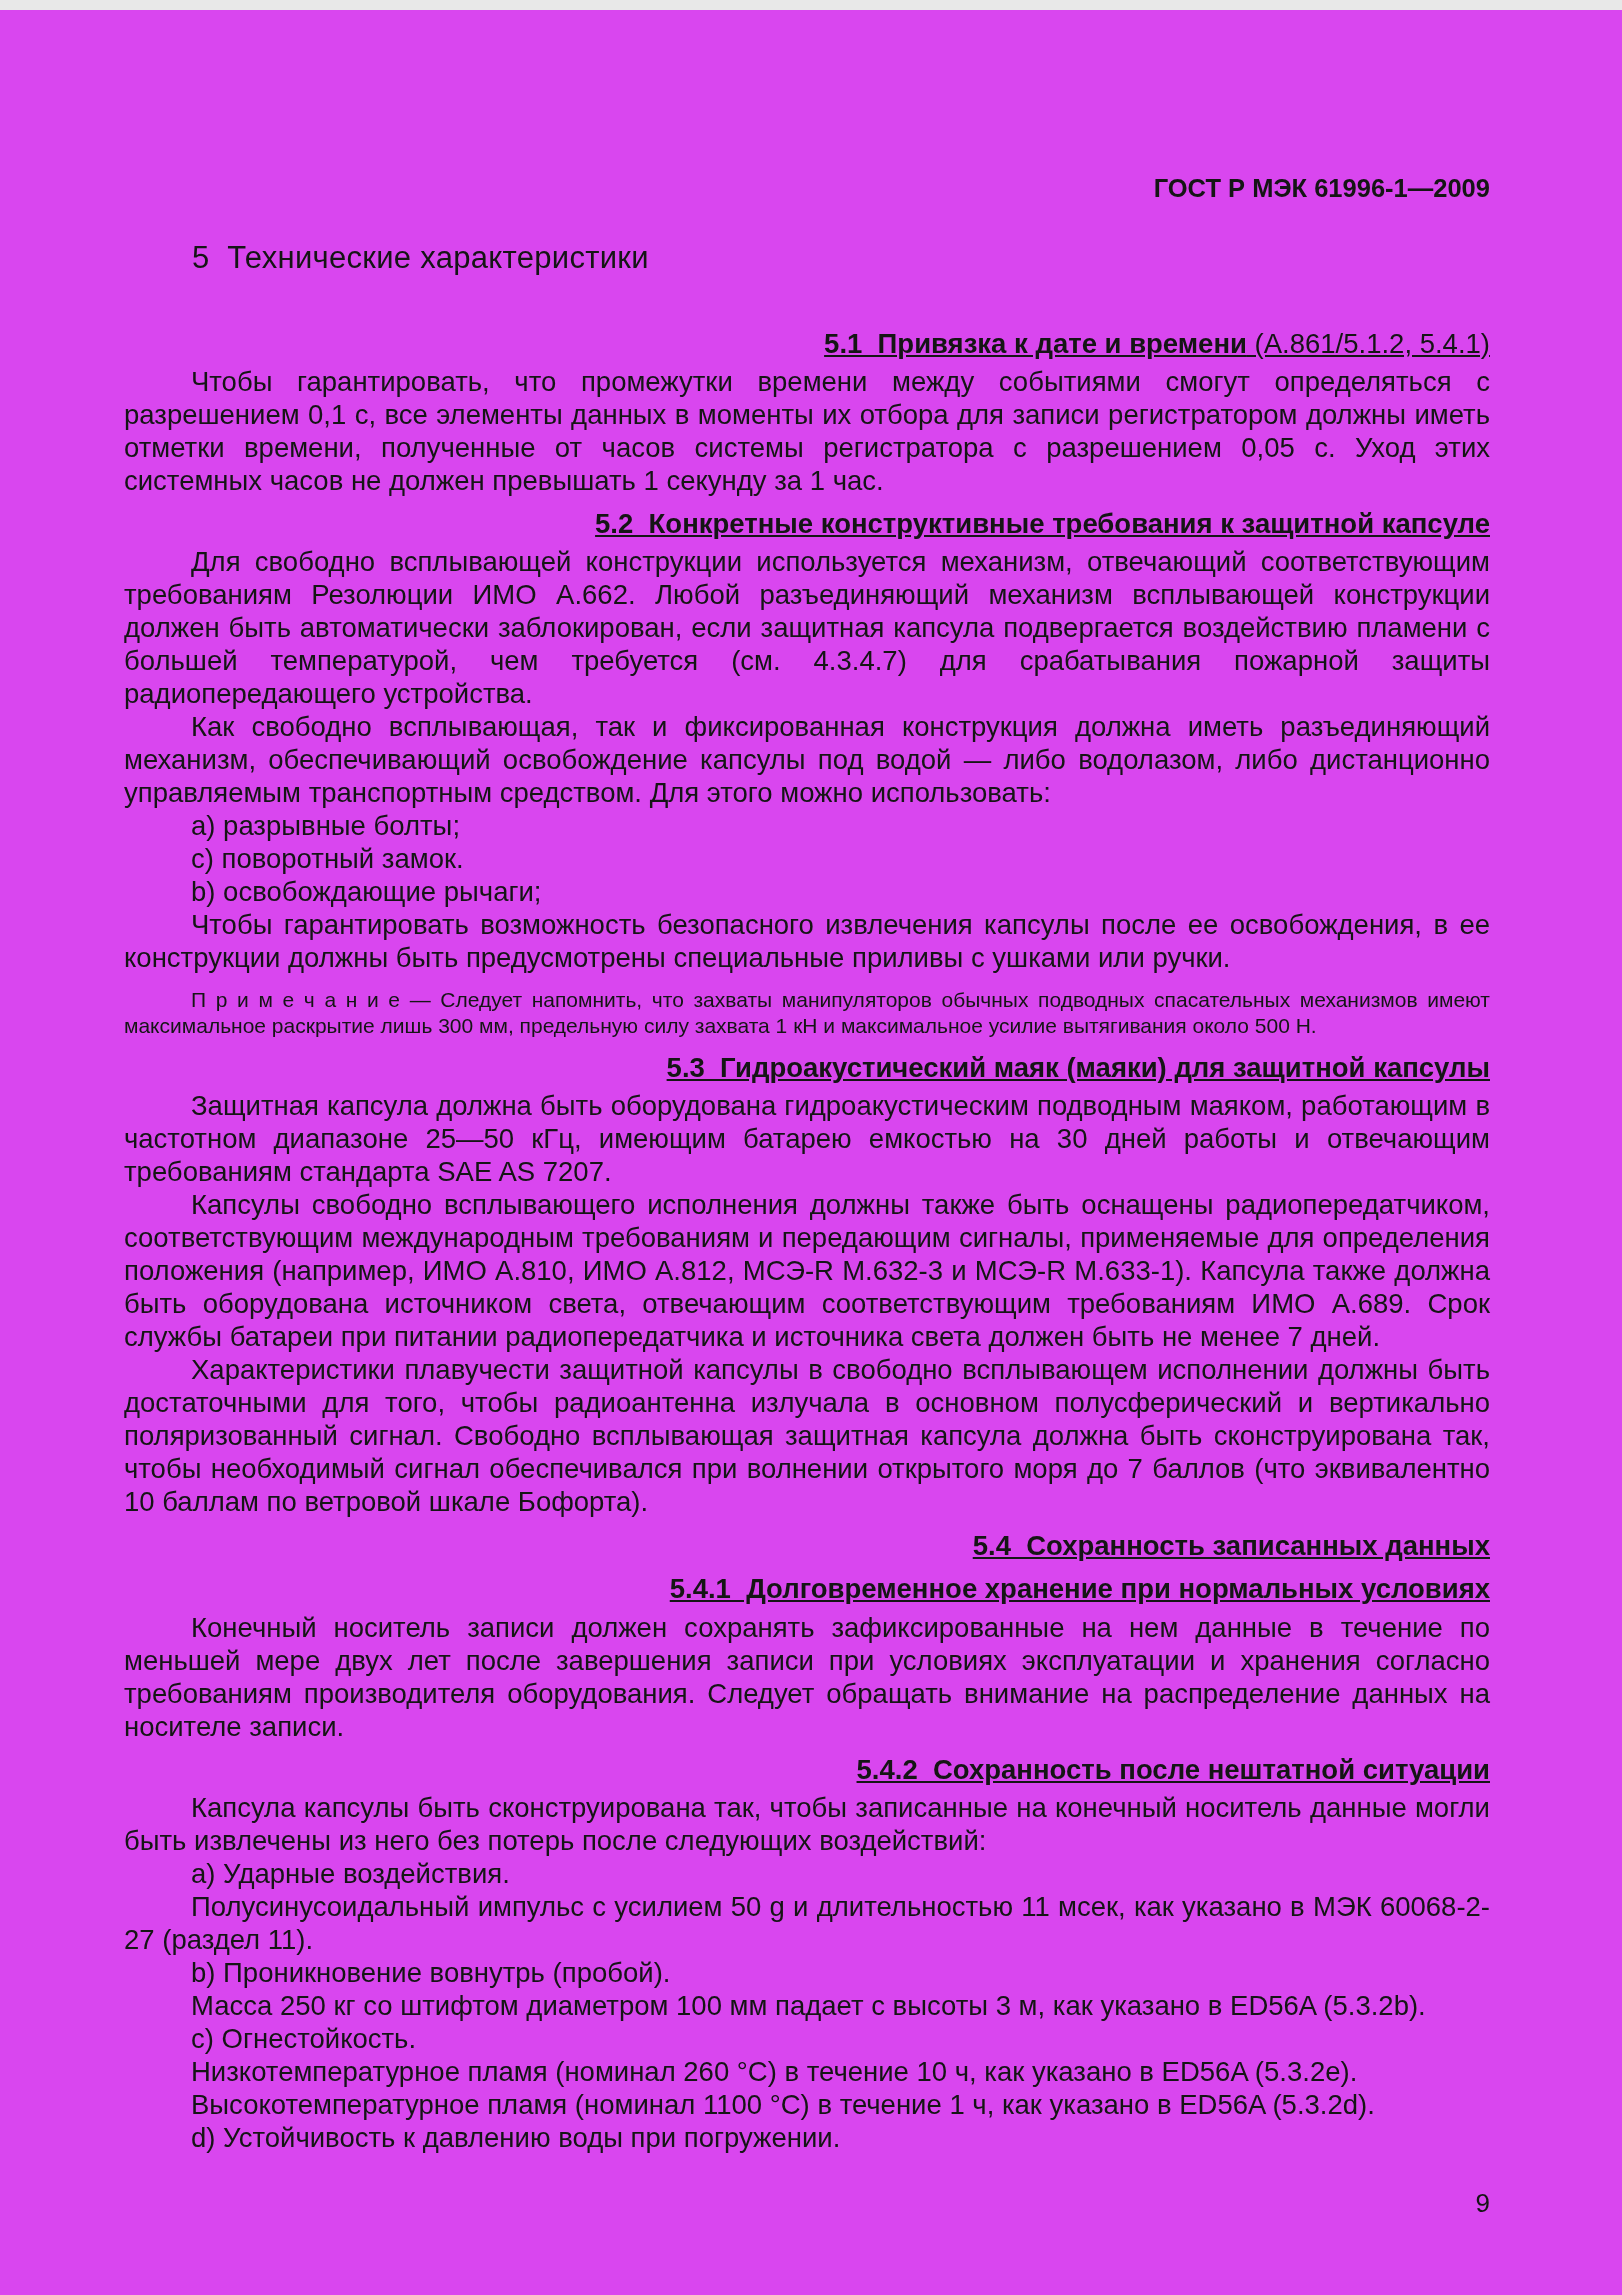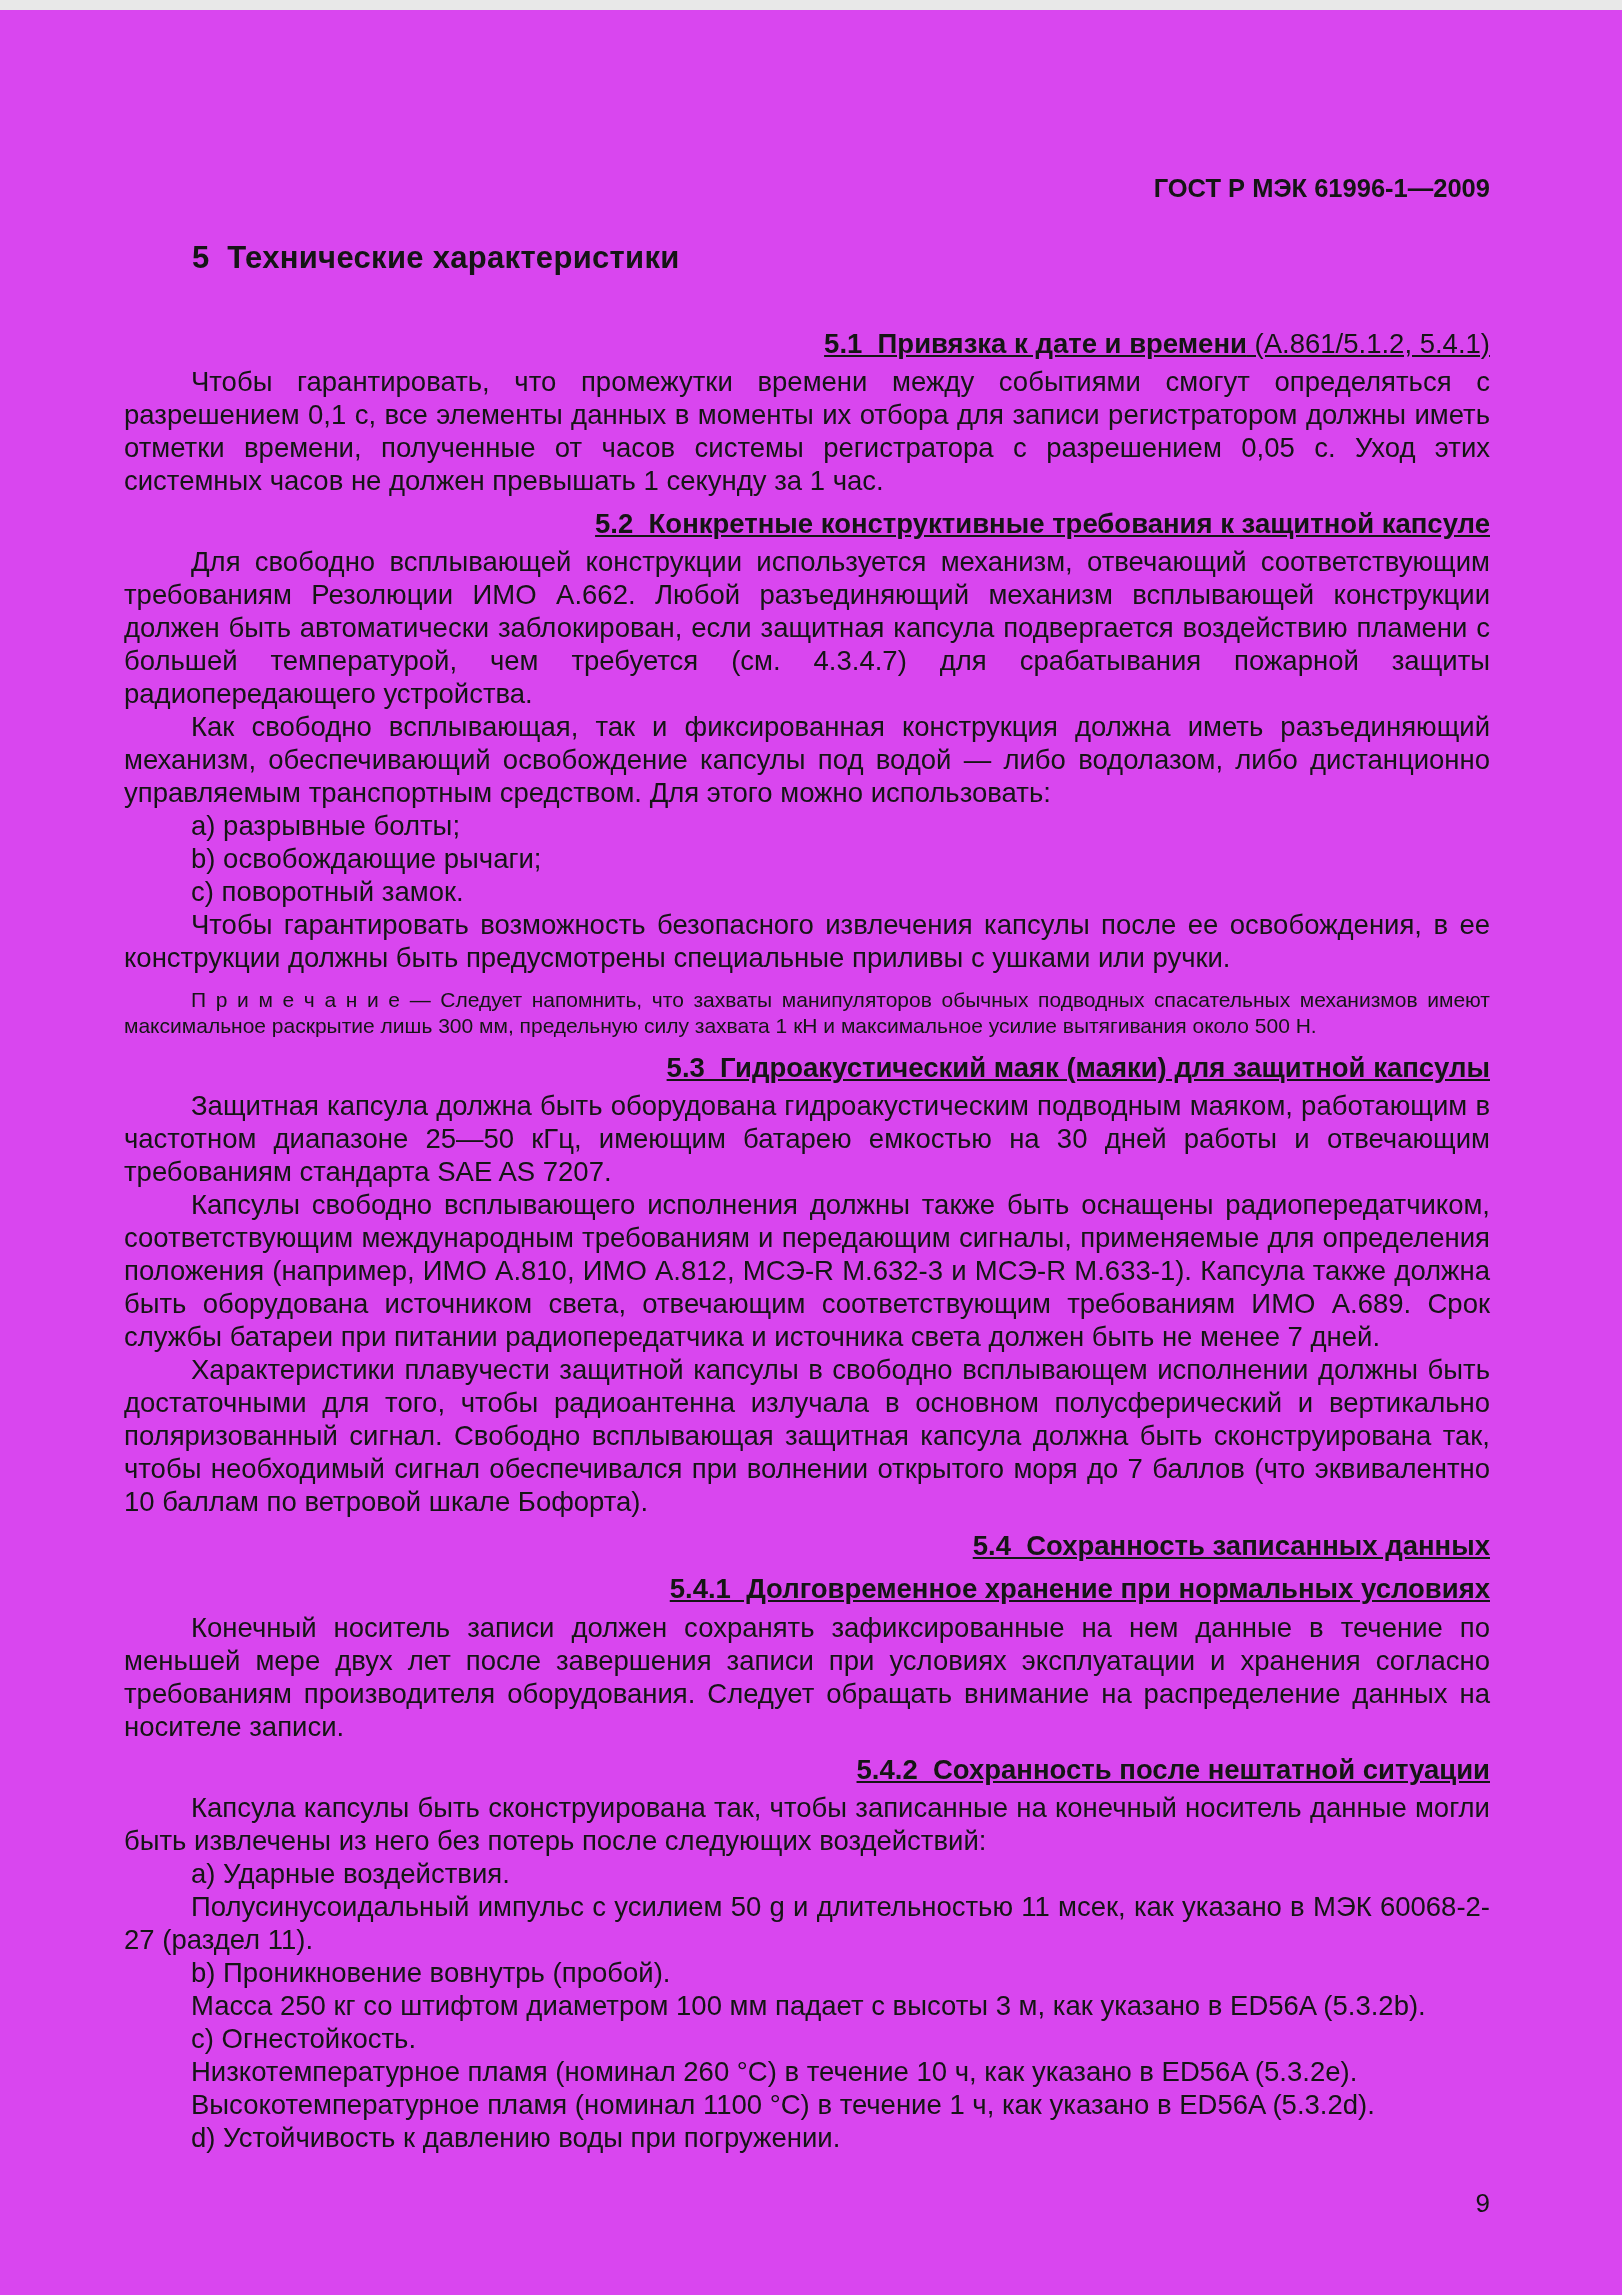--- a/index.html
+++ b/index.html
@@ -21,21 +21,21 @@
     right: 133px;
     text-align: right;
     font-size: 25.5px;
     font-weight: bold;
   }
   .doc-title {
     position: absolute;
     top: 230px;
     left: 192px;
     font-size: 31px;
-    font-weight: bold;
+    font-weight: normal;
     letter-spacing: 0.3px;
   }
   .blocks {
     position: absolute;
     top: 306px;
     left: 124px;
     width: 1366px;
     font-size: 27.5px;
     line-height: 33px;
     text-align: justify;
@@ -77,22 +77,22 @@
 
   <h1 class="doc-title">5&nbsp;&nbsp;Технические характеристики</h1>
 
   <div class="blocks" id="blocks">
       <p class="subheading"><b>5.1&nbsp;&nbsp;Привязка к дате и времени</b><span>&nbsp;(А.861/5.1.2, 5.4.1)</span></p>
       <p class="para">Чтобы гарантировать, что промежутки времени между событиями смогут определяться с разрешением 0,1 с, все элементы данных в моменты их отбора для записи регистратором должны иметь отметки времени, полученные от часов системы регистратора с разрешением 0,05 с. Уход этих системных часов не должен превышать 1 секунду за 1 час.</p>
       <p class="subheading"><b>5.2&nbsp;&nbsp;Конкретные конструктивные требования к защитной капсуле</b></p>
       <p class="para">Для свободно всплывающей конструкции используется механизм, отвечающий соответствующим требованиям Резолюции ИМО А.662. Любой разъединяющий механизм всплывающей конструкции должен быть автоматически заблокирован, если защитная капсула подвергается воздействию пламени с большей температурой, чем требуется (см. 4.3.4.7) для срабатывания пожарной защиты радиопередающего устройства.</p>
       <p class="para">Как свободно всплывающая, так и фиксированная конструкция должна иметь разъединяющий механизм, обеспечивающий освобождение капсулы под водой — либо водолазом, либо дистанционно управляемым транспортным средством. Для этого можно использовать:</p>
       <p class="list">a) разрывные болты;</p>
+      <p class="list">c) поворотный замок.</p>
       <p class="list">b) освобождающие рычаги;</p>
-      <p class="list">c) поворотный замок.</p>
       <p class="para">Чтобы гарантировать возможность безопасного извлечения капсулы после ее освобождения, в ее конструкции должны быть предусмотрены специальные приливы с ушками или ручки.</p>
       <p class="note">П р и м е ч а н и е — Следует напомнить, что захваты манипуляторов обычных подводных спасательных механизмов имеют максимальное раскрытие лишь 300 мм, предельную силу захвата 1 кН и максимальное усилие вытягивания около 500 Н.</p>
       <p class="subheading"><b>5.3&nbsp;&nbsp;Гидроакустический маяк (маяки) для защитной капсулы</b></p>
       <p class="para">Защитная капсула должна быть оборудована гидроакустическим подводным маяком, работающим в частотном диапазоне 25—50 кГц, имеющим батарею емкостью на 30 дней работы и отвечающим требованиям стандарта SAE AS 7207.</p>
       <p class="para">Капсулы свободно всплывающего исполнения должны также быть оснащены радиопередатчиком, соответствующим международным требованиям и передающим сигналы, применяемые для определения положения (например, ИМО А.810, ИМО А.812, МСЭ-R М.632-3 и МСЭ-R М.633-1). Капсула также должна быть оборудована источником света, отвечающим соответствующим требованиям ИМО А.689. Срок службы батареи при питании радиопередатчика и источника света должен быть не менее 7 дней.</p>
       <p class="para">Характеристики плавучести защитной капсулы в свободно всплывающем исполнении должны быть достаточными для того, чтобы радиоантенна излучала в основном полусферический и вертикально поляризованный сигнал. Свободно всплывающая защитная капсула должна быть сконструирована так, чтобы необходимый сигнал обеспечивался при волнении открытого моря до 7 баллов (что эквивалентно 10 баллам по ветровой шкале Бофорта).</p>
       <p class="subheading"><b>5.4&nbsp;&nbsp;Сохранность записанных данных</b></p>
       <p class="subheading"><b>5.4.1&nbsp;&nbsp;Долговременное хранение при нормальных условиях</b></p>
       <p class="para">Конечный носитель записи должен сохранять зафиксированные на нем данные в течение по меньшей мере двух лет после завершения записи при условиях эксплуатации и хранения согласно требованиям производителя оборудования. Следует обращать внимание на распределение данных на носителе записи.</p>
       <p class="subheading"><b>5.4.2&nbsp;&nbsp;Сохранность после нештатной ситуации</b></p>

